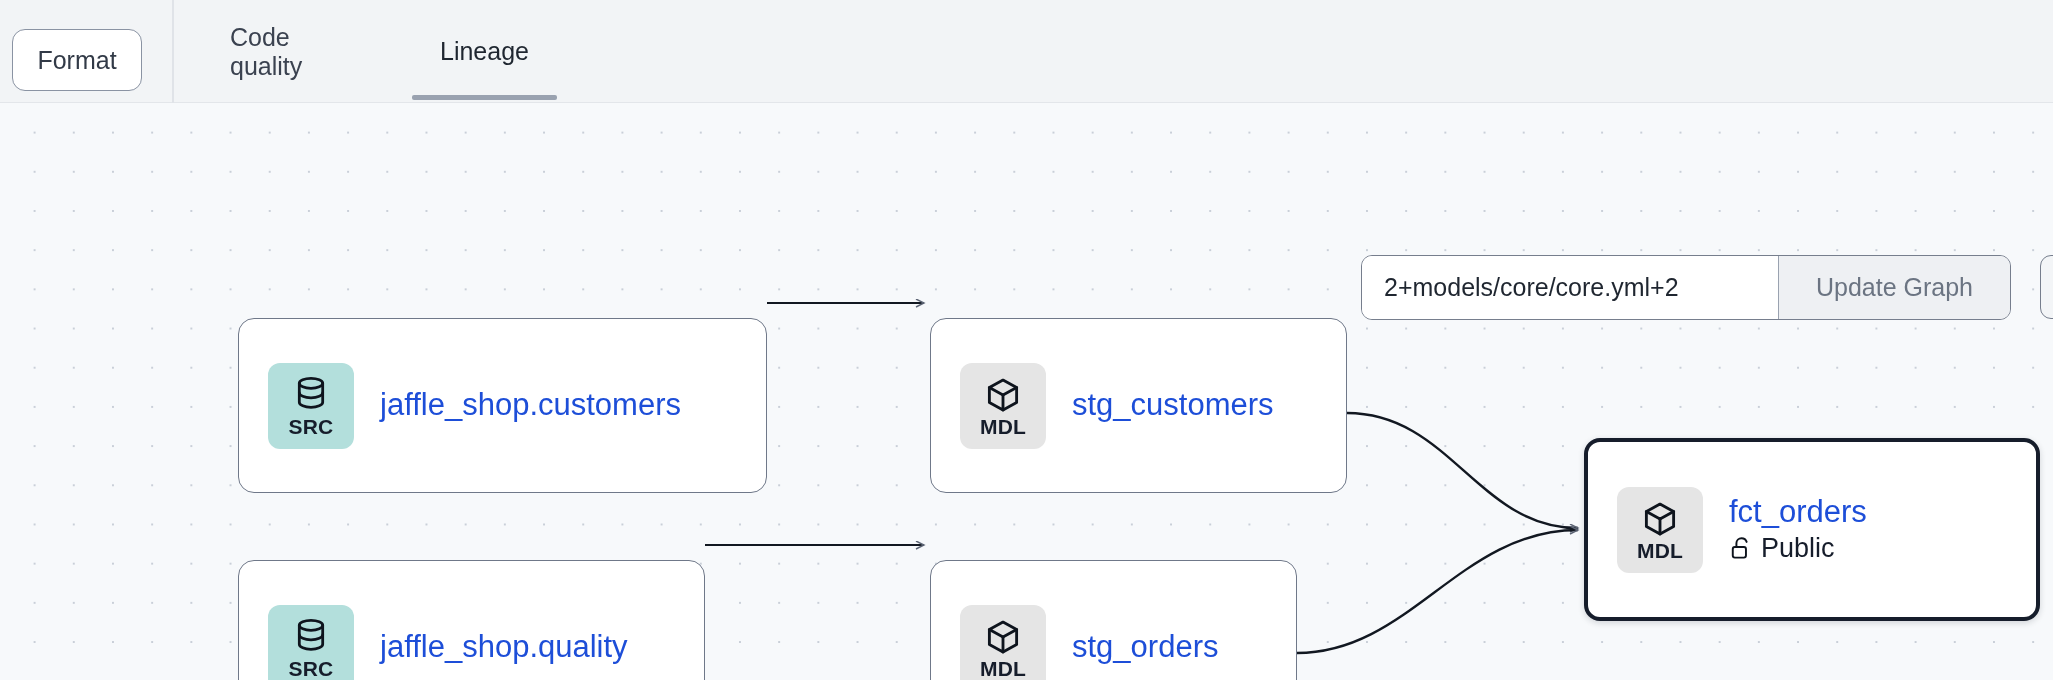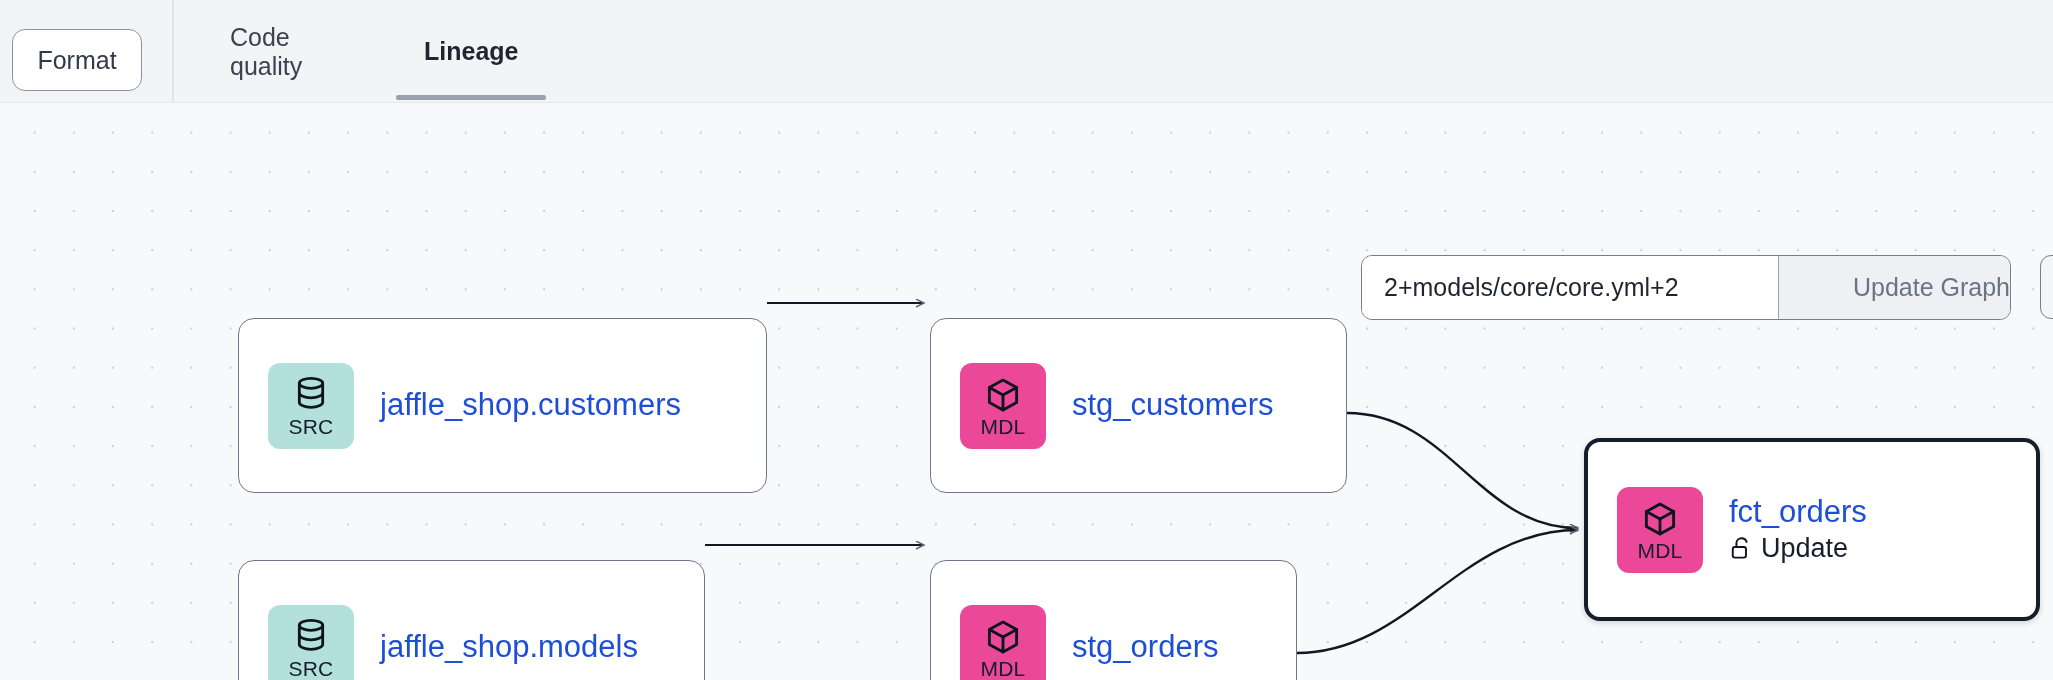--- a/index.html
+++ b/index.html
@@ -64,21 +64,21 @@
     display: flex;
     align-items: center;
     justify-content: center;
     font-size: 25px;
     color: #3b4250;
     cursor: pointer;
     padding: 0 28px;
     box-sizing: border-box;
   }
   .tab-0 { left: 30px; align-items: center; }
-  .tab-1 { left: 224px; font-weight: bold; }
+  .tab-1 { left: 240px; }
   .tab.active { color: #1f2630; }
   .tab .underline {
     position: absolute;
     left: 0; right: 0;
     bottom: 3px;
     height: 5px;
     background: #9aa2b0;
     border-radius: 2px;
     display: none;
   }
@@ -125,33 +125,34 @@
     width: 86px; height: 86px;
     border-radius: 12px;
     margin-left: 29px;
     display: flex;
     flex-direction: column;
     align-items: center;
     justify-content: center;
     flex: 0 0 auto;
   }
   .node-badge.src { background: #b3dfdc; }
-  .node-badge.mdl { background: #ec4899; }
+  .node-badge.mdl { background: #e5e5e5; }
   .node-badge .bicon {
     height: 40px;
     display: flex;
     align-items: flex-end;
     justify-content: center;
   }
   .node-badge .blabel {
     font-size: 21px;
     color: #161d2b;
     letter-spacing: .2px;
     margin-top: 2px;
     line-height: 1;
+    font-weight: bold;
   }
 
   .node-text {
     margin-left: 26px;
     display: flex;
     flex-direction: column;
     justify-content: center;
   }
   .node-title {
     font-size: 31px;
@@ -192,21 +193,21 @@
     padding: 0 22px;
     box-sizing: border-box;
   }
   .update-btn {
     flex: 0 0 auto;
     width: 232px;
     background: #eef0f3;
     border-left: 1.4px solid #9aa2b0;
     display: flex;
     align-items: center;
-    justify-content: flex-end;
+    justify-content: center;
     font-size: 25px;
     color: #6b7482;
     cursor: pointer;
     box-sizing: border-box;
   }
 
   .ghost-panel {
     position: absolute;
     left: 2040px; top: 152px;
     width: 120px; height: 64px;
@@ -277,21 +278,21 @@
         <span class="bicon">
           <svg width="36" height="38" viewBox="0 0 24 26" fill="none" stroke="#0e141d" stroke-width="1.9" stroke-linecap="round" stroke-linejoin="round">
             <ellipse cx="12" cy="5" rx="8" ry="3.4"></ellipse>
             <path d="M4 5 v13 c0 1.9 3.6 3.4 8 3.4 s8 -1.5 8 -3.4 V5"></path>
             <path d="M4 11.5 c0 1.9 3.6 3.4 8 3.4 s8 -1.5 8 -3.4"></path>
           </svg>
         </span>
         <span class="blabel">SRC</span>
       </div>
       <div class="node-text">
-        <div class="node-title">jaffle_shop.models</div>
+        <div class="node-title">jaffle_shop.quality</div>
       </div>
     </div>
 
     <div class="node" style="left:930px; top:215px; width:417px; height:175px;">
       <div class="node-badge mdl">
         <span class="bicon">
           <svg width="38" height="38" viewBox="0 0 24 24" fill="none" stroke="#0e141d" stroke-width="1.8" stroke-linecap="round" stroke-linejoin="round">
             <path d="M12 2.6 L20.6 7.3 L12 12 L3.4 7.3 Z"></path>
             <path d="M3.4 7.3 V16.7 L12 21.4 V12"></path>
             <path d="M20.6 7.3 V16.7 L12 21.4"></path>
@@ -333,21 +334,21 @@
       </div>
       <div class="node-text">
         <div class="node-title">fct_orders</div>
         <div class="node-sub">
           <span style="display:flex;align-items:center;">
             <svg width="23" height="25" viewBox="0 0 20 22" fill="none" stroke="#0e141d" stroke-width="1.7" stroke-linecap="round" stroke-linejoin="round">
               <rect x="3.2" y="9.6" width="11.6" height="9.4" rx="1.8"></rect>
               <path d="M6.4 9.6 V6.4 C6.4 3.9 8.4 2 10.9 2 C13 2 14.8 3.3 15.4 5.2"></path>
             </svg>
           </span>
-          <span>Update</span>
+          <span>Public</span>
         </div>
       </div>
     </div>
 
     <div class="selector-group">
       <input class="selector-input" type="text" value="2+models/core/core.yml+2" placeholder="2+models/core/core.yml+2" style="">
       <div class="update-btn">
         <span>Update Graph</span>
       </div>
     </div>

